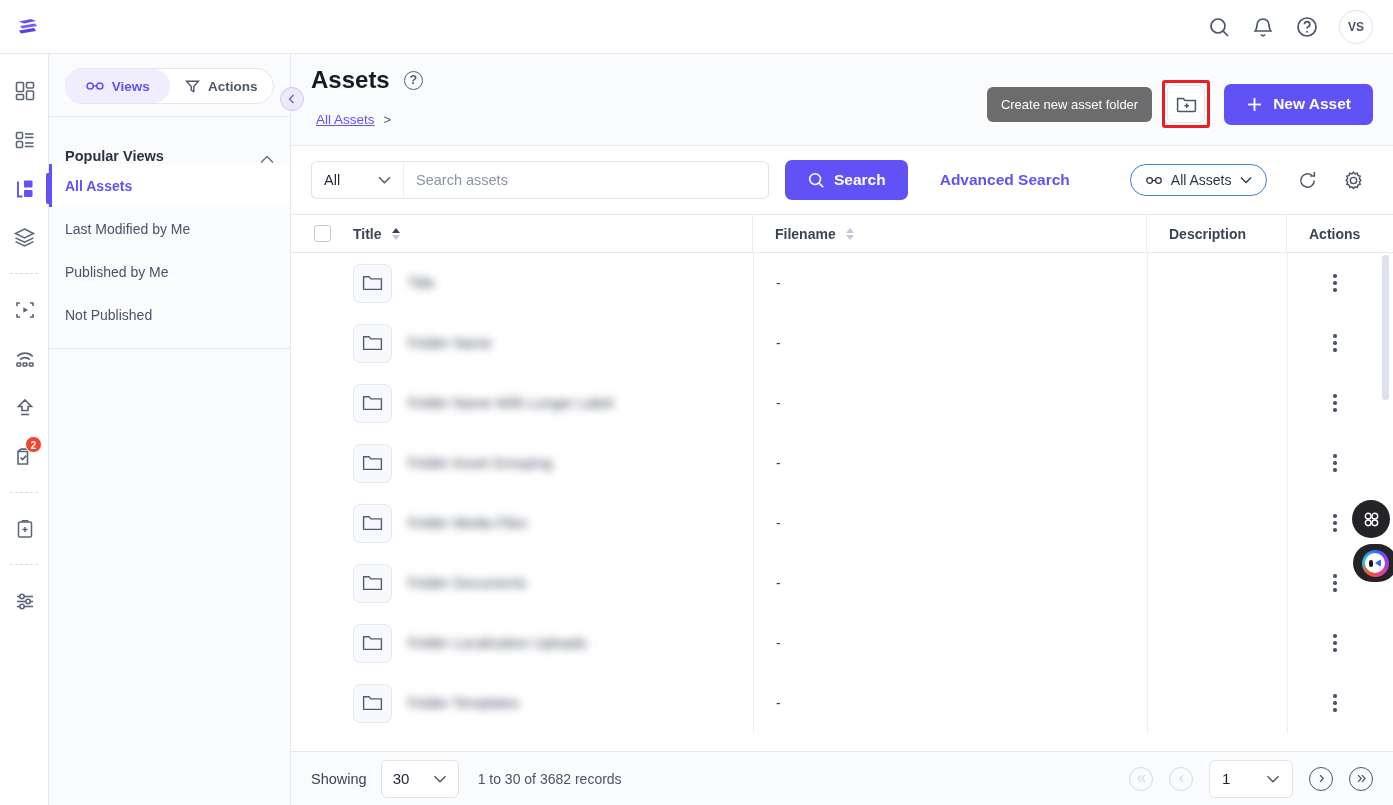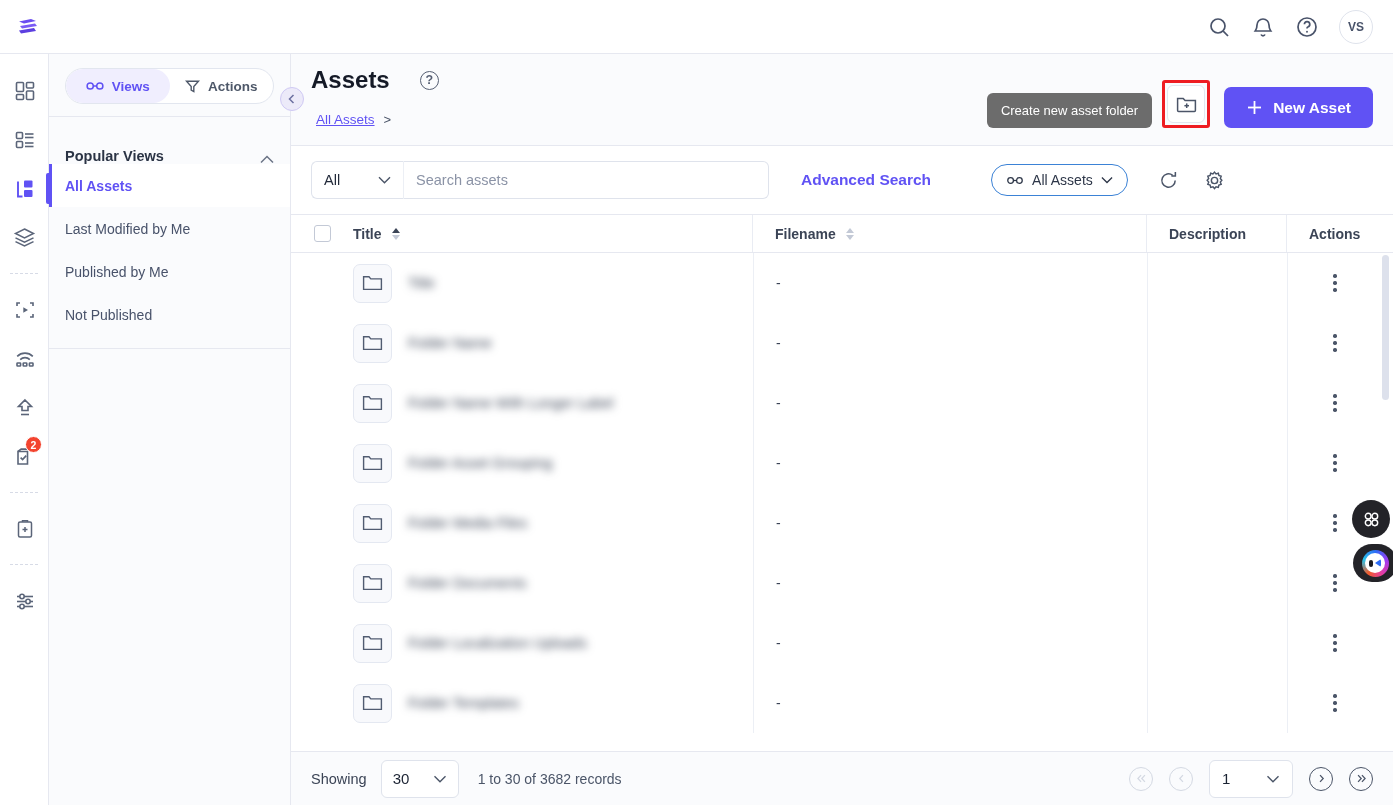--- a/index.html
+++ b/index.html
@@ -108,36 +108,36 @@
 
   
   .main {
     position: absolute; left: 291px; top: 54px; width: 1102px; height: 751px;
     background: #fafbfd;
   }
   .main-head { position: relative; height: 91px; }
   .page-title {
     position: absolute; left: 20px; top: 12px;
     font-size: 24px; font-weight: bold; color: #151a27;
-    display: flex; align-items: center; gap: 30px;
+    display: flex; align-items: center; gap: 14px;
   }
   .help-ring {
     width: 19px; height: 19px; border-radius: 50%; border: 1.6px solid #565f73;
     color: #565f73; font-size: 12.5px; font-weight: bold;
     display: flex; align-items: center; justify-content: center; cursor: pointer;
   }
   .breadcrumb {
     position: absolute; left: 25px; top: 58px; display: flex; align-items: center; gap: 9px;
     font-size: 13.5px;
   }
   .crumb-link { color: #6052f4; text-decoration: underline; cursor: pointer; }
   .crumb-sep { color: #4a5468; font-size: 13px; }
 
   .head-right {
-    position: absolute; right: 20px; top: 26px; display: flex; align-items: flex-end; gap: 0;
+    position: absolute; right: 20px; top: 26px; display: flex; align-items: center; gap: 0;
   }
   .tooltip-box {
     background: #6c6c6c; color: #fff; font-size: 13px; border-radius: 6px;
     padding: 10px 14px; white-space: nowrap; margin-right: 10px;
   }
   .folder-btn-hl {
     border: 3px solid #ee1c22; border-radius: 3px; padding: 2px; margin-right: 14px;
   }
   .icon-square-btn {
     width: 38px; height: 38px; border: 1px solid #e2e6ef; border-radius: 6px;
@@ -527,20 +527,27 @@
       <div class="search-row">
         <div class="search-combo">
           <div class="scope-select">
             <span>All</span>
             <svg width="13" height="8" viewBox="0 0 13 8" fill="none" stroke="#4b5568" stroke-width="1.4">
                 <path d="M1 1.3 L6.5 6.7 L12 1.3"></path>
               </svg>
           </div>
           <input class="search-input" type="text" placeholder="Search assets" style="">
         </div>
+        <button class="search-btn">
+          <svg width="18" height="18" viewBox="0 0 20 20" fill="none" stroke="#fff" stroke-width="1.8">
+            <circle cx="9" cy="9" r="6"></circle>
+              <line x1="13.4" y1="13.4" x2="18" y2="18"></line>
+          </svg>
+          <span>Search</span>
+        </button>
         <span class="adv-search">Advanced Search</span>
 
         <div class="asset-scope-pill">
           <svg width="18" height="11" viewBox="0 0 18 12" fill="none" stroke="#2d3648" stroke-width="1.4">
             <circle cx="4.2" cy="6" r="3.1"></circle>
               <circle cx="13.8" cy="6" r="3.1"></circle>
               <line x1="7.3" y1="6" x2="10.7" y2="6"></line>
           </svg>
           <span>All Assets</span>
           <svg width="12" height="8" viewBox="0 0 13 8" fill="none" stroke="#2d3648" stroke-width="1.4">

